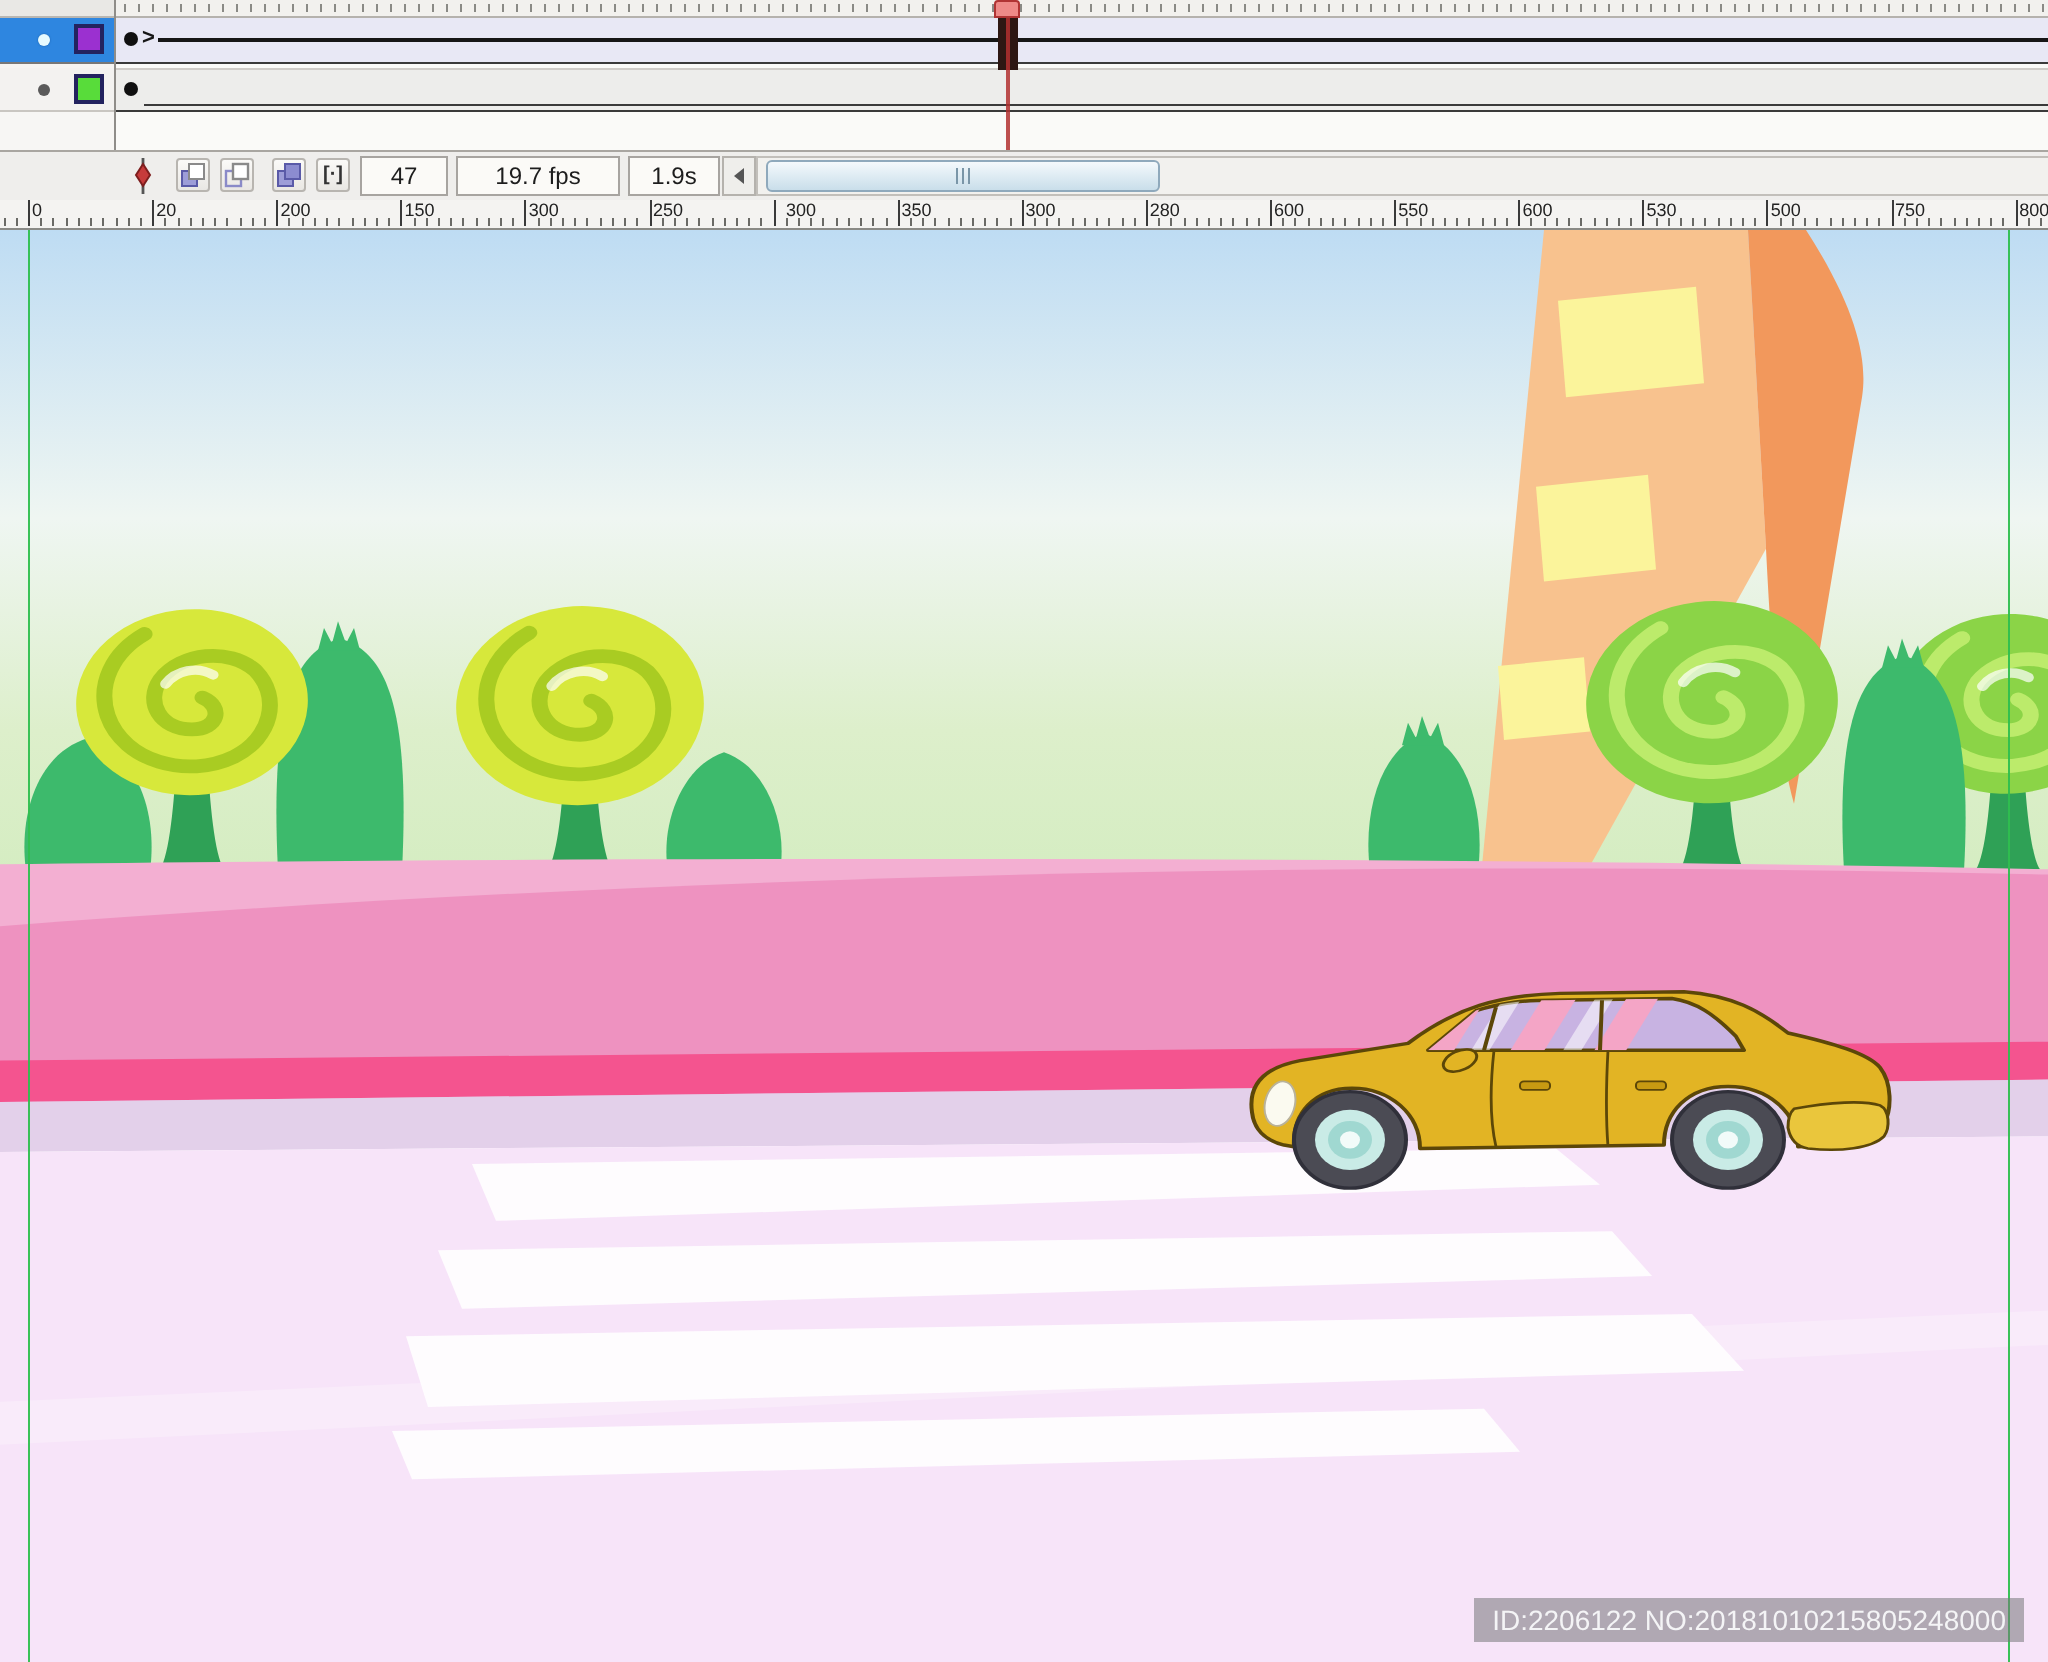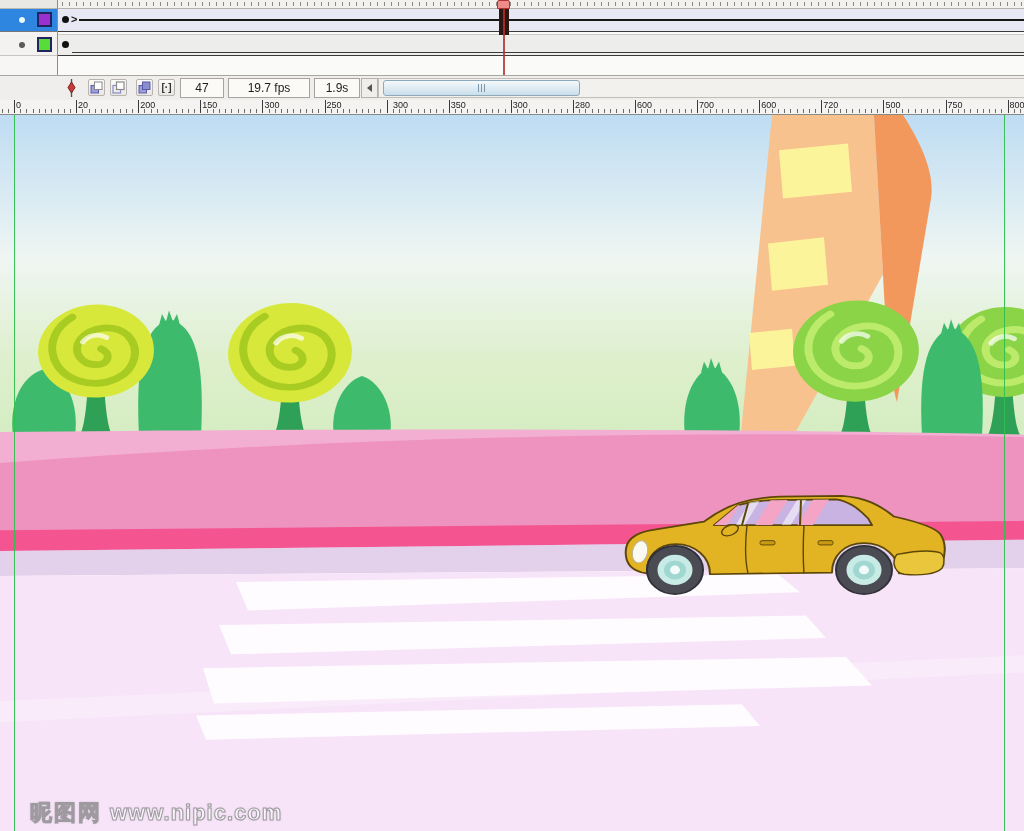--- a/index.html
+++ b/index.html
@@ -474,25 +474,25 @@
       <span class="rlabel" style="left: 377px; margin-left: 16px;">300</span>
       <span class="rtick major" style="left: 448.7px;"></span>
       <span class="rlabel" style="left: 450.7px;">350</span>
       <span class="rtick major" style="left: 510.8px;"></span>
       <span class="rlabel" style="left: 512.8px;">300</span>
       <span class="rtick major" style="left: 572.9px;"></span>
       <span class="rlabel" style="left: 574.9px;">280</span>
       <span class="rtick major" style="left: 635px;"></span>
       <span class="rlabel" style="left: 637px;">600</span>
       <span class="rtick major" style="left: 697.1px;"></span>
-      <span class="rlabel" style="left: 699.1px;">700</span>
+      <span class="rlabel" style="left: 699.1px;">550</span>
       <span class="rtick major" style="left: 759.2px;"></span>
       <span class="rlabel" style="left: 761.2px;">600</span>
       <span class="rtick major" style="left: 821.3px;"></span>
-      <span class="rlabel" style="left: 823.3px;">720</span>
+      <span class="rlabel" style="left: 823.3px;">530</span>
       <span class="rtick major" style="left: 883.4px;"></span>
       <span class="rlabel" style="left: 885.4px;">500</span>
       <span class="rtick major" style="left: 945.5px;"></span>
       <span class="rlabel" style="left: 947.5px;">750</span>
       <span class="rtick major" style="left: 1007.6px;"></span>
       <span class="rlabel" style="left: 1009.6px;">800</span>
     </div>
 
   <div class="stage">
     <svg width="1024" height="716" viewBox="0 115 1024 831" preserveAspectRatio="none">
@@ -607,17 +607,15 @@
           <circle cx="864" cy="643" r="17.5" fill="#C9EBE6"></circle>
           <circle cx="864" cy="643" r="11" fill="#A0D8D1"></circle>
           <circle cx="864" cy="643" r="5" fill="#F2FBF9"></circle>
         </g>
       </g>
     </svg>
 
     <div class="guide left"></div>
     <div class="guide right"></div>
 
-    <div class="wm-left">
-      <span class="logo">昵图网</span><span>www.nipic.com</span>
-    </div>
+    <div class="wm-right">ID:2206122 NO:20181010215805248000</div>
   </div>
 </div>
 
 </body></html>

